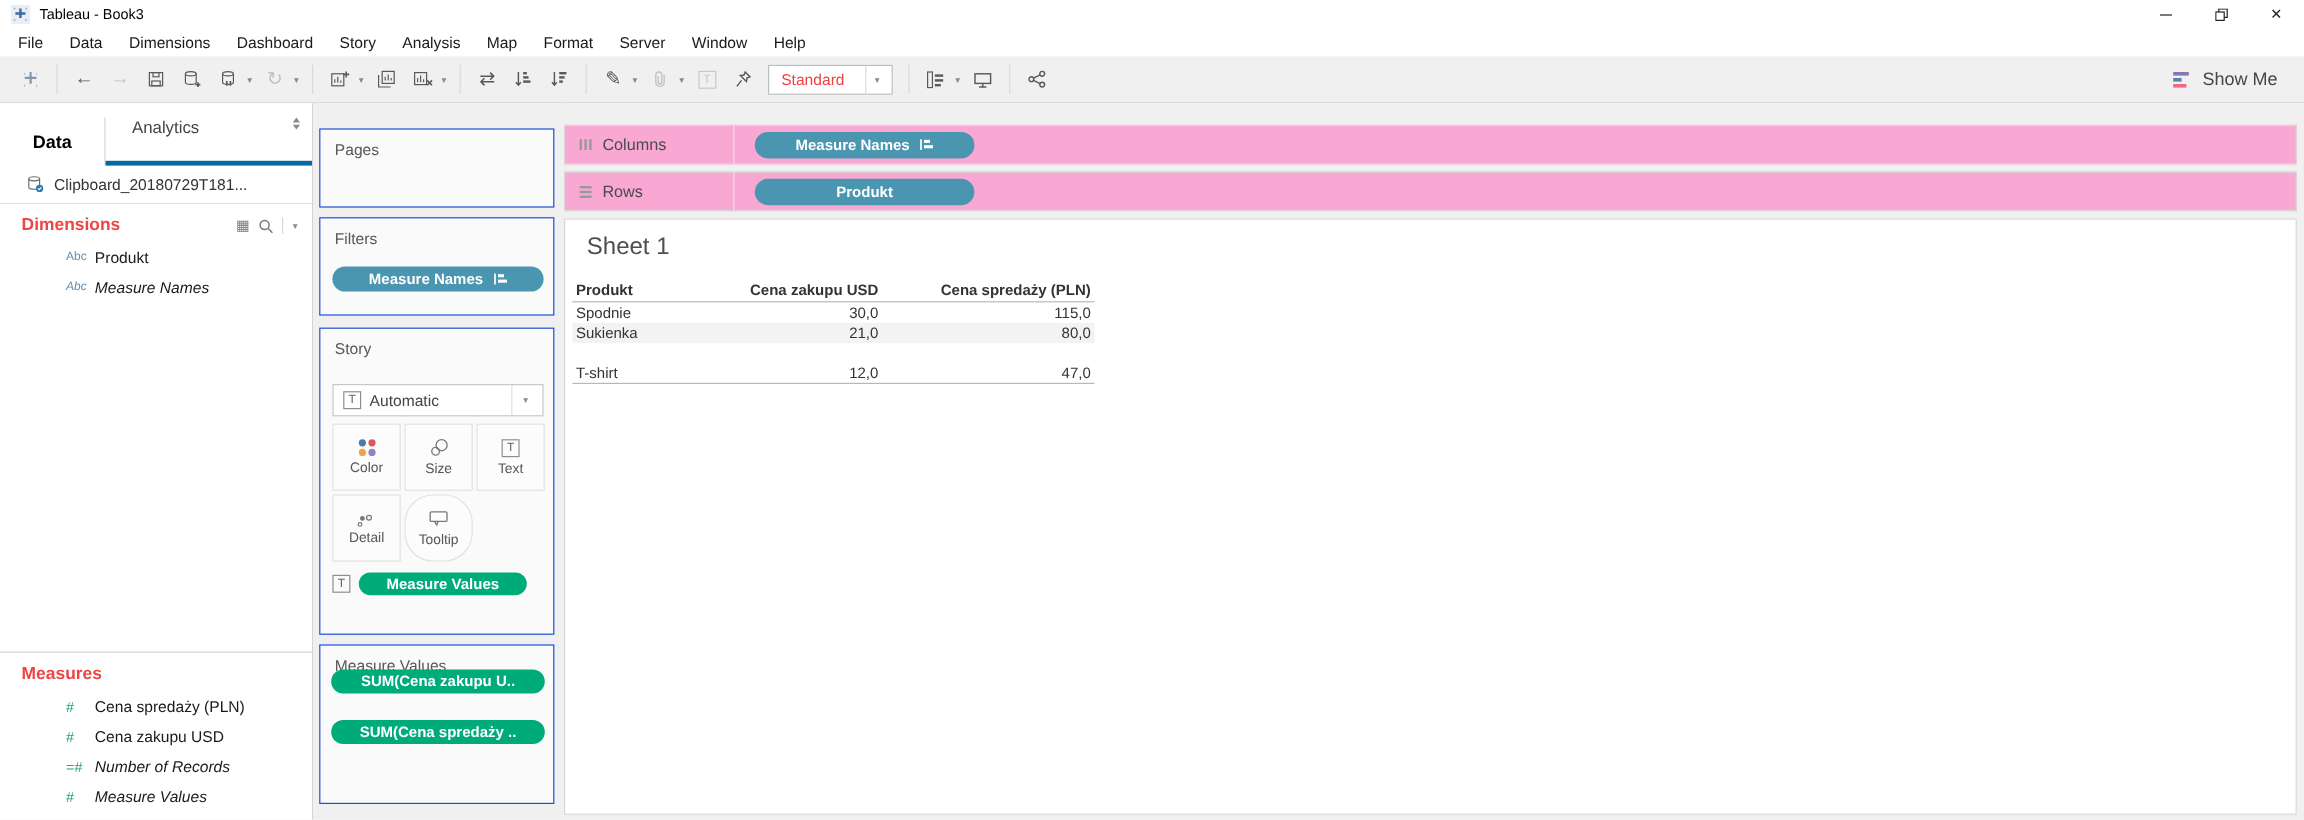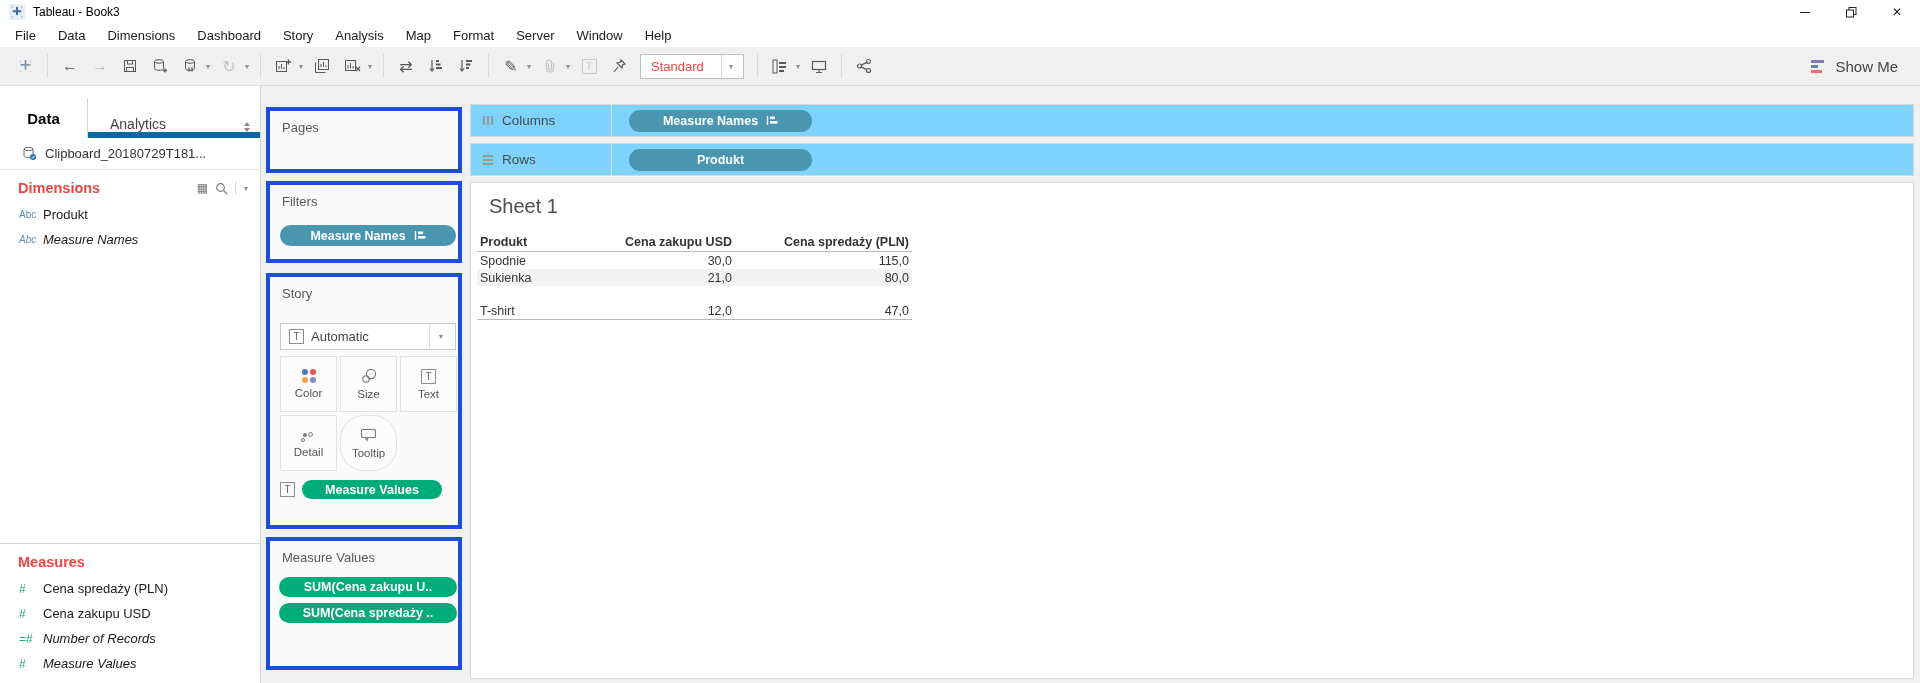--- a/index.html
+++ b/index.html
@@ -46,45 +46,45 @@
 
   
   .content { position:absolute; left:0; top:86px; width:1920px; height:597px; background:#f0f0f1; }
 
   
   .left-pane { position:absolute; left:0; top:0; width:261px; height:597px; background:#fff;
                border-right:1px solid #d4d4d4; }
   .lp-tabs { position:absolute; left:0; top:12px; width:100%; height:40px; display:flex; }
   .tab-data { width:88px; display:flex; align-items:center; justify-content:center;
               font-size:15px; font-weight:bold; color:#000; border-right:1px solid #d4d4d4; }
-  .tab-analytics { flex:1; display:flex; align-items:flex-end; font-size:14px; color:#444;
-              padding-left:22px; border-bottom:6px solid #0369a1; }
+  .tab-analytics { flex:1; display:flex; align-items:flex-start; font-size:14px; color:#444;
+              padding-left:22px; border-bottom:4px solid #0369a1; }
   .updown { margin-left:auto; margin-right:10px; display:flex; flex-direction:column; gap:2px; }
   .tri-up { width:0; height:0; border-left:3px solid transparent; border-right:3px solid transparent;
             border-bottom:4px solid #8a8a8a; }
   .tri-dn { width:0; height:0; border-left:3px solid transparent; border-right:3px solid transparent;
             border-top:4px solid #8a8a8a; }
   .datasource-row { position:absolute; left:0; top:52px; width:100%; height:32px; display:flex;
             align-items:center; padding-left:22px; border-bottom:1px solid #e4e4e4; }
   .ds-text { font-size:13px; color:#333; margin-left:8px; }
   .pane-header { display:flex; align-items:center; padding-left:18px; height:28px; }
   .pane-header .hd { font-size:14.5px; font-weight:bold; color:#ef4444; }
   .hd-icons { margin-left:auto; margin-right:8px; display:flex; align-items:center; gap:7px; color:#777; }
   .hd-sep { width:1px; height:14px; background:#d9d9d9; }
-  .field-item { display:flex; align-items:center; height:25px; padding-left:19px; font-size:13px; color:#1a1a1a; }
+  .field-item { display:flex; align-items:center; height:25px; padding-left:19px; font-size:13px; color:#1a1a1a;margin-left:36px; }
   .ficon { width:24px; font-size:10px; flex:none; }
   .abc { color:#5f8fb4; font-style:normal; }
   .num { color:#24a47f; font-size:12px; }
   .italic { font-style:italic; }
   .dims { position:absolute; left:0; top:88px; width:100%; }
   .meas { position:absolute; left:0; top:457px; width:100%; border-top:1px solid #d4d4d4; padding-top:4px; }
 
   
   .mid-pane { position:absolute; left:261px; top:0; width:206px; height:597px; background:#f0f0f1; }
-  .card { position:absolute; left:5px; width:196px; background:#fafafa; border:4px solid #1d4ed8; }
+  .card { position:absolute; left:5px; width:196px; background:#fafafa; border:1px solid #1d4ed8; }
   .card-title { font-size:13px; color:#575757; padding:9px 0 0 12px; }
   .pill { height:21px; border-radius:11px; display:flex; align-items:center; justify-content:center;
           color:#fff; font-size:12.5px; font-weight:bold; }
   .pill-blue { background:#4A95B0; }
   .pill-green { background:#00AB7A; }
   .pill .sort-glyph { margin-left:8px; }
 
   .marks-dd { position:absolute; left:10px; top:46px; width:176px; height:27px; background:#fff;
               border:1px solid #c9c9c9; display:flex; align-items:center; }
   .marks-dd .tbox { margin:0 7px 0 8px; }
@@ -100,21 +100,21 @@
   .detail-dots { position:relative; width:16px; height:14px; }
   .detail-dots i { position:absolute; border-radius:50%; }
 
   .mv-row { position:absolute; left:10px; top:203px; display:flex; align-items:center; }
   .mv-row .pill { width:140px; height:19px; margin-left:7px; }
 
   .mv-card-pill { position:absolute; left:9px; width:178px; height:20px; }
 
   
   .main { position:absolute; left:467px; top:0; width:1453px; height:597px; background:#f0f0f1; }
-  .shelf { position:absolute; left:3px; width:1444px; height:33px; background:#7dd3fc;
+  .shelf { position:absolute; left:3px; width:1444px; height:33px; background:#f9a8d4;
            border:1px solid #d8d8d8; display:flex; align-items:center; }
   .shelf-label { display:flex; align-items:center; width:140px; padding-left:12px; }
   .shelf-label .sl-text { font-size:13.5px; color:#4a4a4a; margin-left:9px; }
   .shelf-sep { width:1px; height:33px; background:#e3e3e3; }
   .shelf .pill { width:183px; height:22px; margin-left:17px; }
   .bars-v { display:flex; gap:2px; } .bars-v i { width:2px; height:9px; background:#999; }
   .bars-h { display:flex; flex-direction:column; gap:2px; } .bars-h i { width:10px; height:2px; background:#999; }
 
   .sheet-box { position:absolute; left:3px; top:96px; width:1444px; height:497px; background:#fff;
                border:1px solid #d8d8d8; }
@@ -447,21 +447,21 @@
       <div class="mv-row">
         <span class="tbox">T</span>
         <div class="pill pill-green">
           <span>Measure Values</span>
         </div>
       </div>
     </div>
 
     <div class="card" style="top:451px;height:133px;">
       <div class="card-title">Measure Values</div>
-      <div class="pill pill-green mv-card-pill" style="top:36px;justify-content:center;">
+      <div class="pill pill-green mv-card-pill" style="top:20px;justify-content:center;">
         <span>SUM(Cena zakupu U..</span>
       </div>
       <div class="pill pill-green mv-card-pill" style="top:62px;">
         <span>SUM(Cena spredaży ..</span>
       </div>
     </div>
   </div>
 
   <div class="main">
     <div class="shelf" style="top:18px;">

